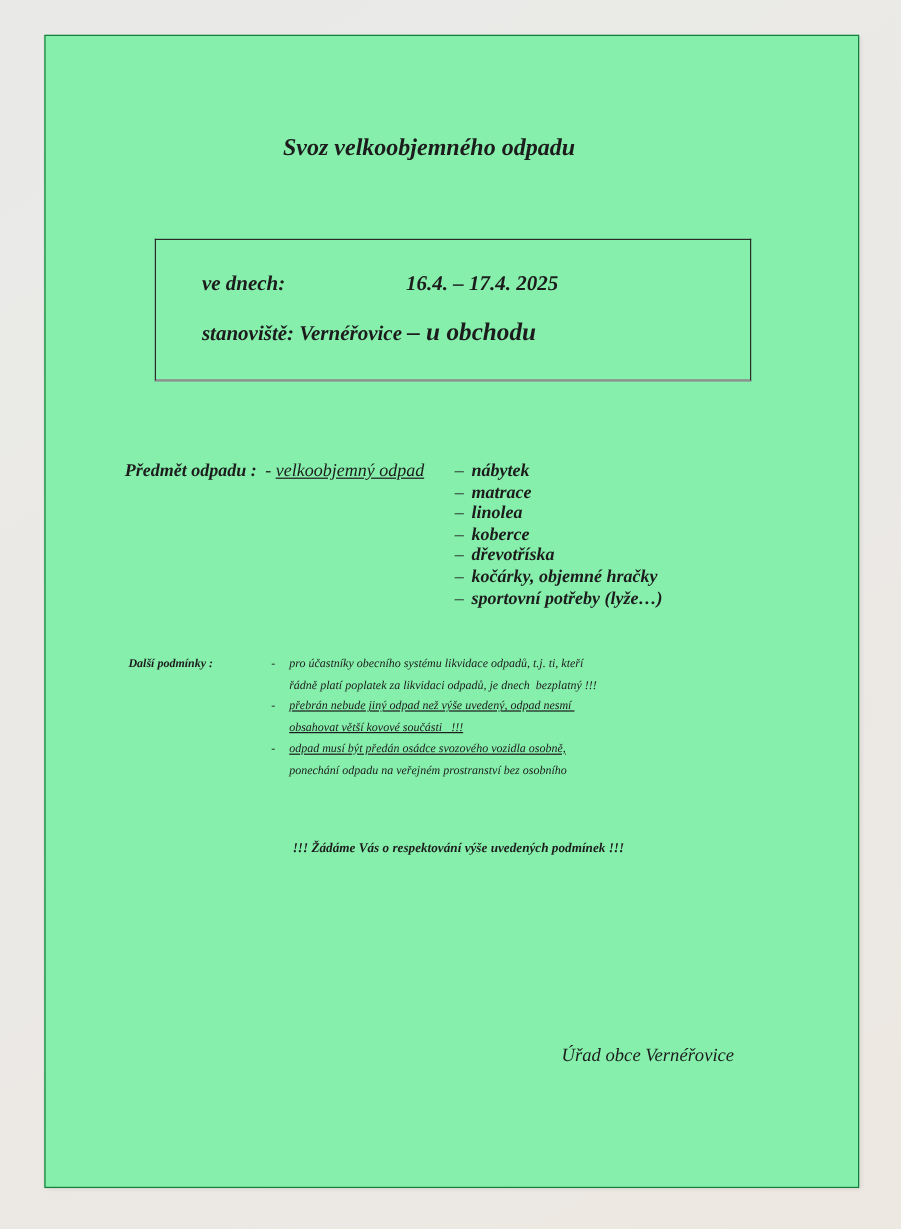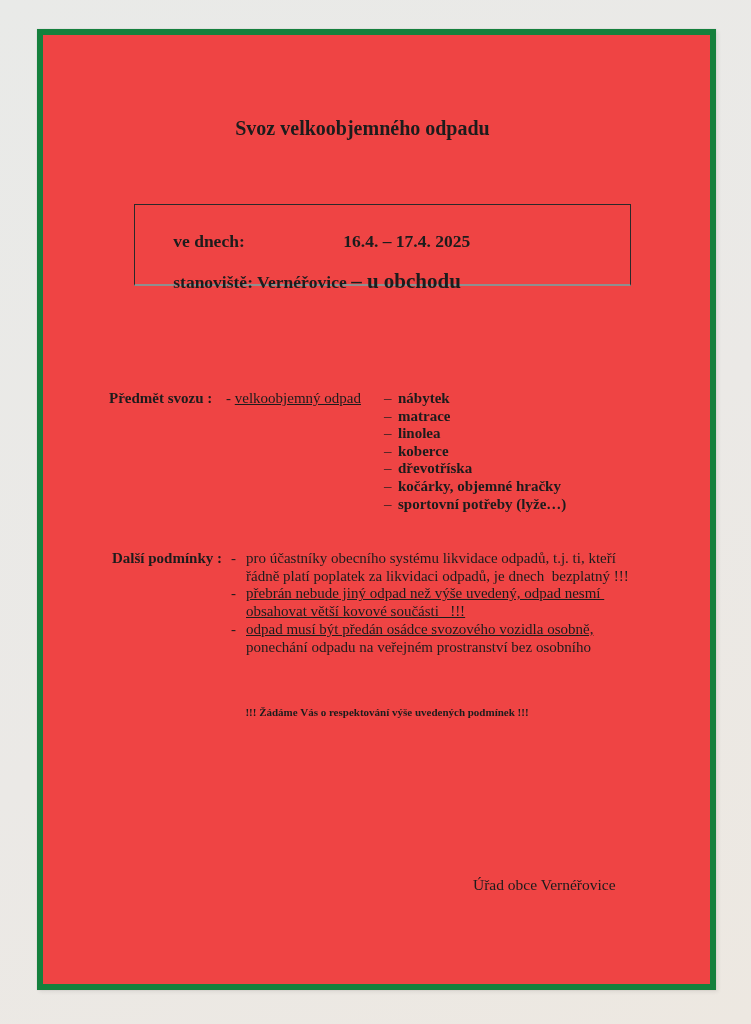--- a/index.html
+++ b/index.html
@@ -7,37 +7,38 @@
     width: 751px; height: 1024px;
     overflow: hidden;
     background: linear-gradient(150deg, #e9eae8 0%, #ebe9e6 55%, #ede8e1 100%);
     font-family: "Liberation Serif", serif;
     color: #1c1c1c;
   }
   .page {
     position: absolute;
     left: 37px; top: 29px;
     width: 679px; height: 961px;
-    background: #ef4444;
-    border: 6px solid #15803d;
+    background: #86efac;
+    border: 1px solid #15803d;
     box-shadow: 2px 2px 4px rgba(0,0,0,0.07), 0 0 1px rgba(0,0,0,0.18);
+    font-style: italic;
   }
   .title {
     position: absolute;
     left: 66px; top: 82px;
     width: 507px;
     text-align: center;
     font-size: 20px;
     font-weight: bold;
     white-space: pre;
   }
   .info-box {
     position: absolute;
     left: 91px; top: 169px;
-    width: 497px; height: 82px;
+    width: 497px; height: 119px;
     border: 1px solid #2a2a2a;
     border-bottom: 2px solid #8f8f8f;
   }
   .box-row1 {
     position: absolute;
     left: 12px; top: 5px;
     font-size: 17.5px;
     font-weight: bold;
     white-space: pre;
   }
@@ -62,21 +63,21 @@
   .subject-cat { width: 158px; white-space: pre; }
   .subject-cat .u-text { text-decoration: underline; }
   .s-item { display: flex; }
   .s-dash { width: 14px; font-weight: normal; }
   .s-text { font-weight: bold; white-space: pre; }
   .conditions {
     position: absolute;
     left: 69px; top: 515px;
     display: flex;
     align-items: flex-start;
-    font-size: 15px;
+    font-size: 10px;
     line-height: 17.7px;
   }
   .cond-label { font-weight: bold; width: 119px; white-space: pre; }
   .c-line { display: flex; white-space: pre; }
   .c-line.cont { padding-left: 15px; }
   .c-dash { width: 15px; }
   .c-text.u { text-decoration: underline; }
   .closing {
     position: absolute;
     left: 66px; top: 671px;
@@ -103,21 +104,21 @@
   <div class="info-box">
     <div class="box-row1">
       <span class="label">ve dnech:</span><span>16.4. – 17.4. 2025</span>
     </div>
     <div class="box-row2">
       <span>stanoviště: Vernéřovice </span><span class="big">– u obchodu</span>
     </div>
   </div>
 
   <div class="subject">
-    <div class="subject-label">Předmět svozu :</div>
+    <div class="subject-label">Předmět odpadu :</div>
     <div class="subject-cat"><span>- </span><span class="u-text">velkoobjemný odpad</span></div>
     <div class="subject-items">
       <div class="s-item">
           <span class="s-dash">–</span>
           <span class="s-text">nábytek</span>
         </div>
       <div class="s-item">
           <span class="s-dash">–</span>
           <span class="s-text">matrace</span>
         </div>

